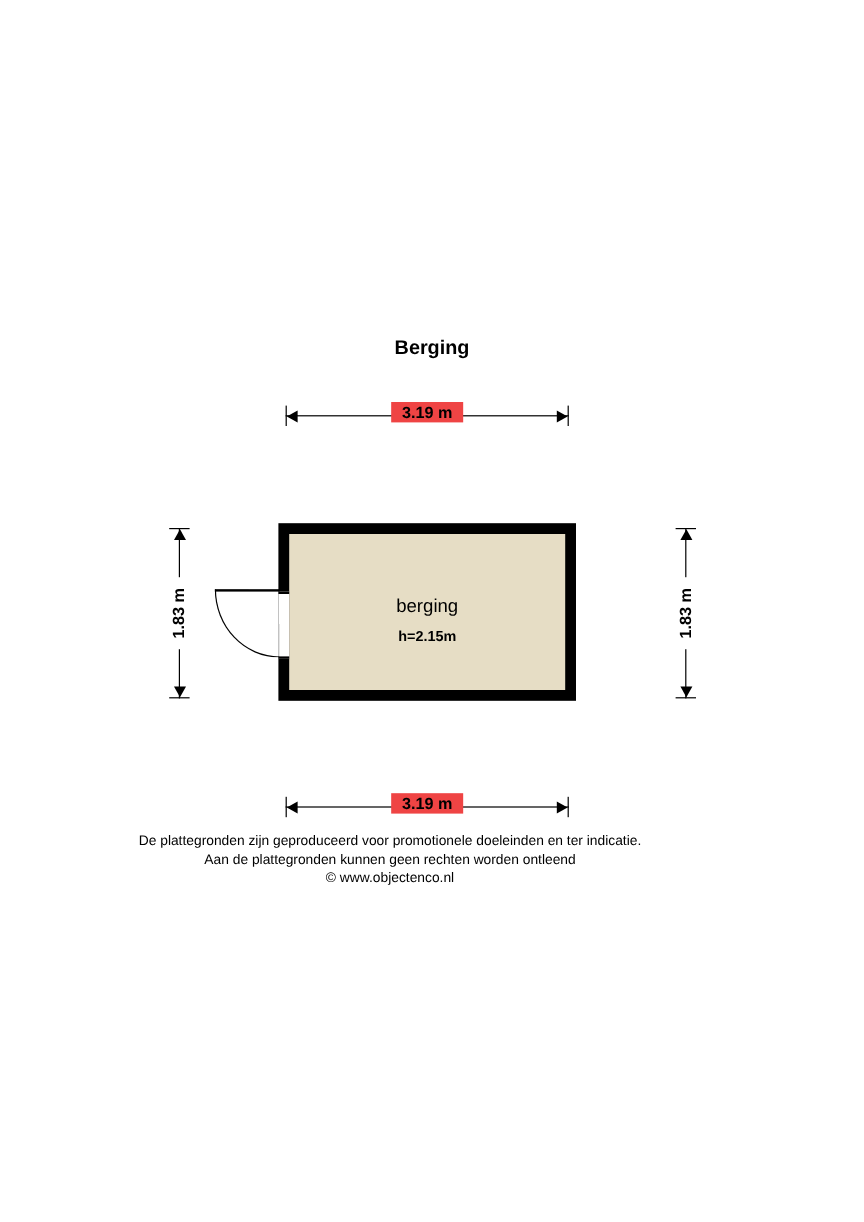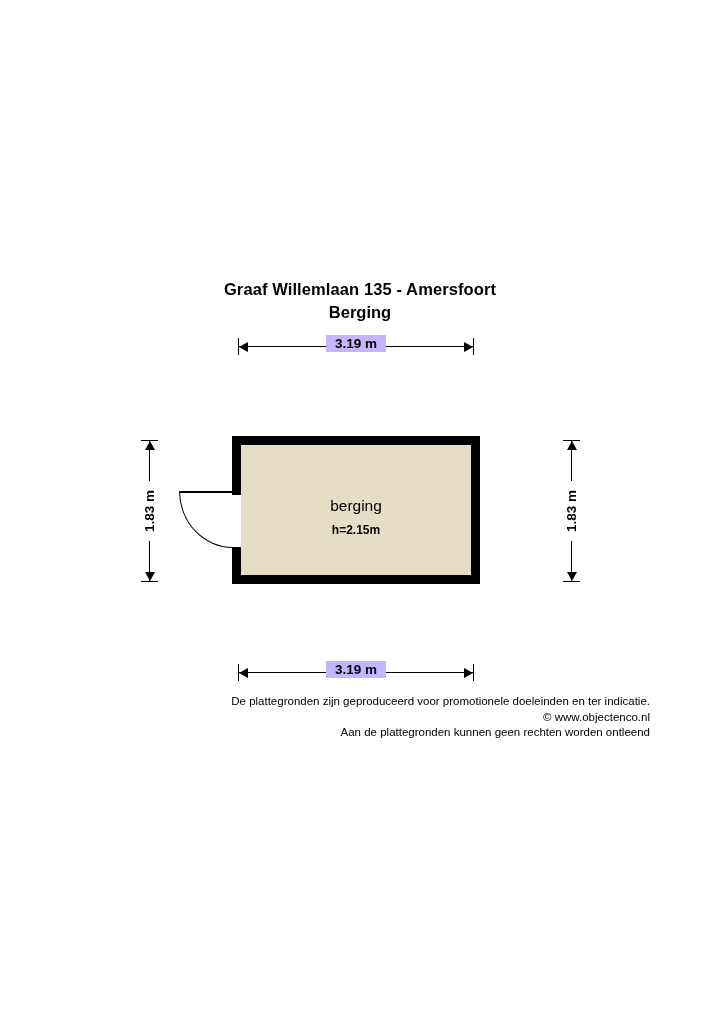--- a/index.html
+++ b/index.html
@@ -72,21 +72,21 @@
   }
   .dim-h .arrow.right {
     right: 1px;
     border-left: 9px solid #000;
   }
   .dim-h .label {
     position: absolute;
     top: -3px;
     left: 50%;
     transform: translateX(-50%);
-    background: #c4b5fd;
+    background: #ef4444;
     padding: 0 9px;
     font-size: 13.5px;
     font-weight: bold;
     line-height: 17px;
   }
 
   .dim-v {
     position: absolute;
     width: 16px;
   }
@@ -223,32 +223,31 @@
     font-weight: bold;
     line-height: 15px;
   }
 
   
   .footer {
     position: absolute;
     top: 694px;
     left: 0;
     width: 650px;
-    text-align: right;
+    text-align: center;
     font-size: 11.5px;
     line-height: 15.5px;
     color: #000;
   }
   .footer div { white-space: nowrap; }
 </style>
 </head>
 <body>
 
 <div class="title-block">
-  <div class="title-main">Graaf Willemlaan 135 - Amersfoort</div>
   <div class="title-sub">Berging</div>
 </div>
 
 <div class="dim-h" style="left:238px; top:338px; width:236px;">
   <div class="line"></div>
   <div class="tick left"></div>
   <div class="tick right"></div>
   <div class="arrow left"></div>
   <div class="arrow right"></div>
   <div class="label">3.19 m</div>
@@ -290,15 +289,15 @@
   <div class="line"></div>
   <div class="tick left"></div>
   <div class="tick right"></div>
   <div class="arrow left"></div>
   <div class="arrow right"></div>
   <div class="label">3.19 m</div>
 </div>
 
 <div class="footer">
   <div>De plattegronden zijn geproduceerd voor promotionele doeleinden en ter indicatie.</div>
+  <div>Aan de plattegronden kunnen geen rechten worden ontleend</div>
   <div>© www.objectenco.nl</div>
-  <div>Aan de plattegronden kunnen geen rechten worden ontleend</div>
 </div>
 
 </body></html>

